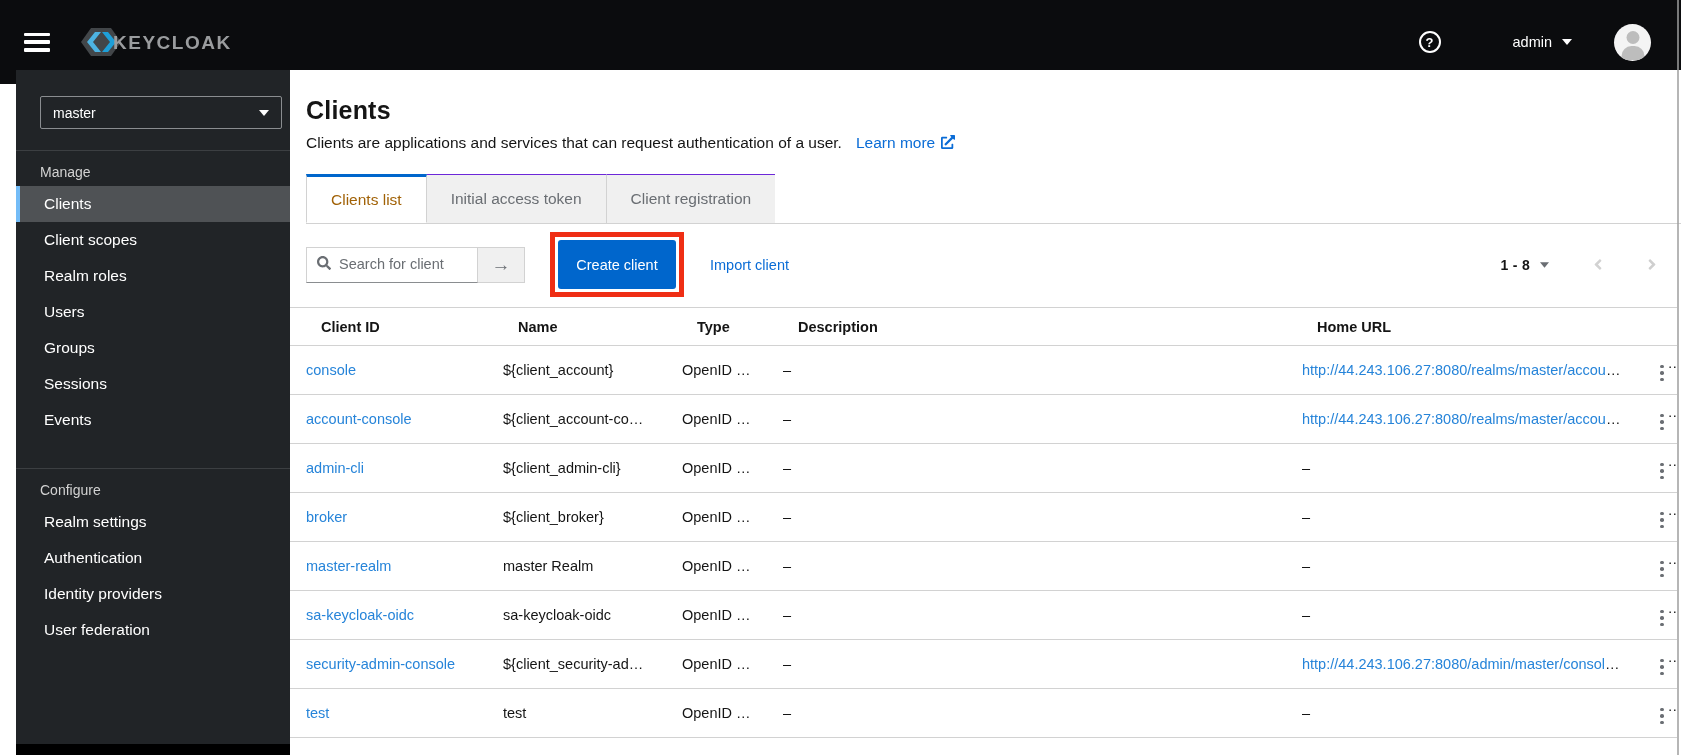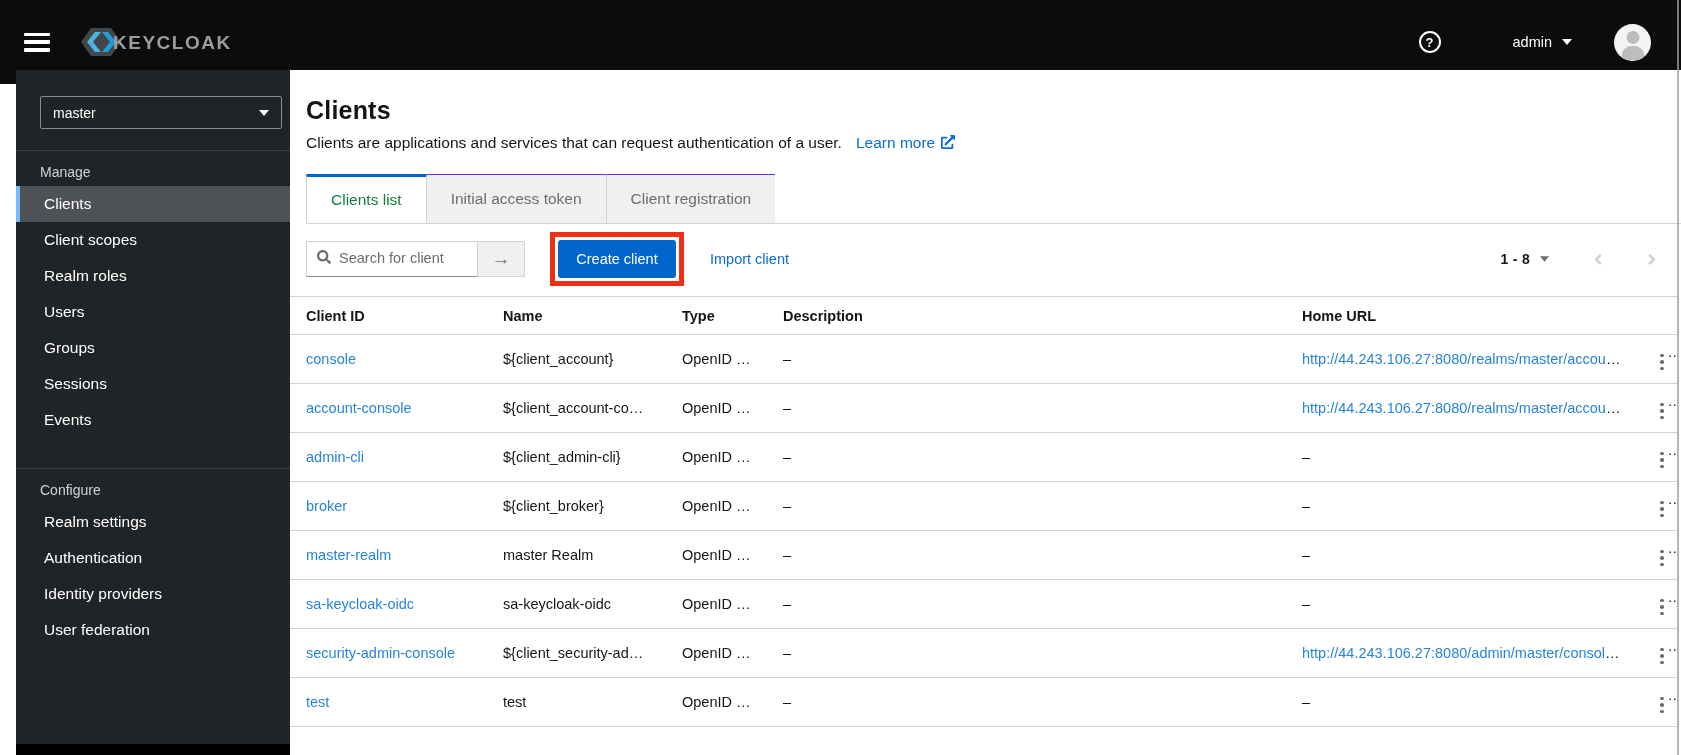--- a/index.html
+++ b/index.html
@@ -54,55 +54,55 @@
   .page-header { padding:26px 16px 0 16px; }
   .page-title { font-size:25px; font-weight:700; letter-spacing:0.2px; }
   .page-sub { margin-top:9px; font-size:15.5px; }
   .page-sub a { color:#0a6cd6; text-decoration:none; margin-left:14px; }
   .ext-icon { display:inline-block; vertical-align:-1px; margin-left:6px; }
 
   
   .tabs { display:flex; margin:21px 0 0 16px; border-bottom:1px solid #d2d2d2; align-items:stretch; }
   .tab { padding:0 24px; height:49px; display:flex; align-items:center; font-size:15.5px; cursor:pointer; }
   .tab.active {
-    background:#fff; color:#15803d; border:1px solid #d2d2d2; border-bottom:1px solid #fff;
+    background:#fff; color:#a16207; border:1px solid #d2d2d2; border-bottom:1px solid #fff;
     border-top:3px solid #0066cc; margin-bottom:-1px;
   }
   .tab.inactive { background:#f0f0f0; color:#6a6e73; border-top:1px solid #6d28d9; }
   .tab.inactive + .tab.inactive { border-left:1px solid #d2d2d2; }
 
   
   .toolbar { display:flex; align-items:center; padding:8px 24px 6px 16px; }
   .search-group { display:flex; height:36px; }
   .search-box {
     width:172px; background:#fff; border:1px solid #d2d2d2; border-bottom-color:#8a8d90;
     display:flex; align-items:flex-start; padding:8px 10px; gap:8px;
   }
   .search-box input { border:none; outline:none; width:100%; font-size:14.5px; font-family:"Liberation Sans",sans-serif; color:#151515; background:transparent; }
   .search-box input::placeholder { color:#6a6e73; opacity:1; }
   .search-arrow-btn {
     width:47px; background:#f0f0f0; border:1px solid #d2d2d2; border-left:none;
     display:flex; align-items:center; justify-content:center; color:#6a6e73; font-size:19px; cursor:pointer;
   }
   .annotation-box { border:5px solid #ef2e14; padding:3px; margin-left:25px; background:transparent; }
   .btn-primary {
-    background:#0066cc; color:#fff; border:none; border-radius:3px; height:38px; padding:0 0;
+    background:#0066cc; color:#fff; border:none; border-radius:3px; height:49px; padding:0 0;
     font-size:14.5px; font-family:"Liberation Sans",sans-serif; cursor:pointer; min-width:118px;
   }
   .link-btn { color:#0a6cd6; font-size:14.5px; text-decoration:none; margin-left:26px; }
   .toolbar-spacer { flex:1; }
   .pagination { display:flex; align-items:center; }
   .pagination .range { font-size:14px; font-weight:700; letter-spacing:0.3px; }
   .pagination .caret { margin-left:10px; color:#6a6e73; }
   .pagination .chev { margin-left:44px; display:flex; align-items:center; cursor:pointer; }
 
   
   table.clients { border-collapse:collapse; table-layout:fixed; width:1387px; margin-top:4px; }
   table.clients th {
-    text-align:left; font-size:14.5px; font-weight:700; padding:11px 16px 10px 16px;
+    text-align:left; font-size:14.5px; font-weight:700; padding:11px 16px 10px 31px;
     border-top:1px solid #d2d2d2; border-bottom:1px solid #d2d2d2;
   }
   table.clients td {
     font-size:14.5px; padding:9px 16px; border-bottom:1px solid #d2d2d2; color:#151515;
     overflow:hidden; white-space:nowrap; text-overflow:ellipsis;
   }
   table.clients a { color:#2684d9; text-decoration:none; }
   td.kebab-cell { text-align:center; padding:9px 4px; }
   .kebab { display:inline-flex; flex-direction:column; gap:3px; cursor:pointer; padding:4px; }
   .kebab i { width:3.5px; height:3.5px; border-radius:50%; background:#6a6e73; display:block; }

